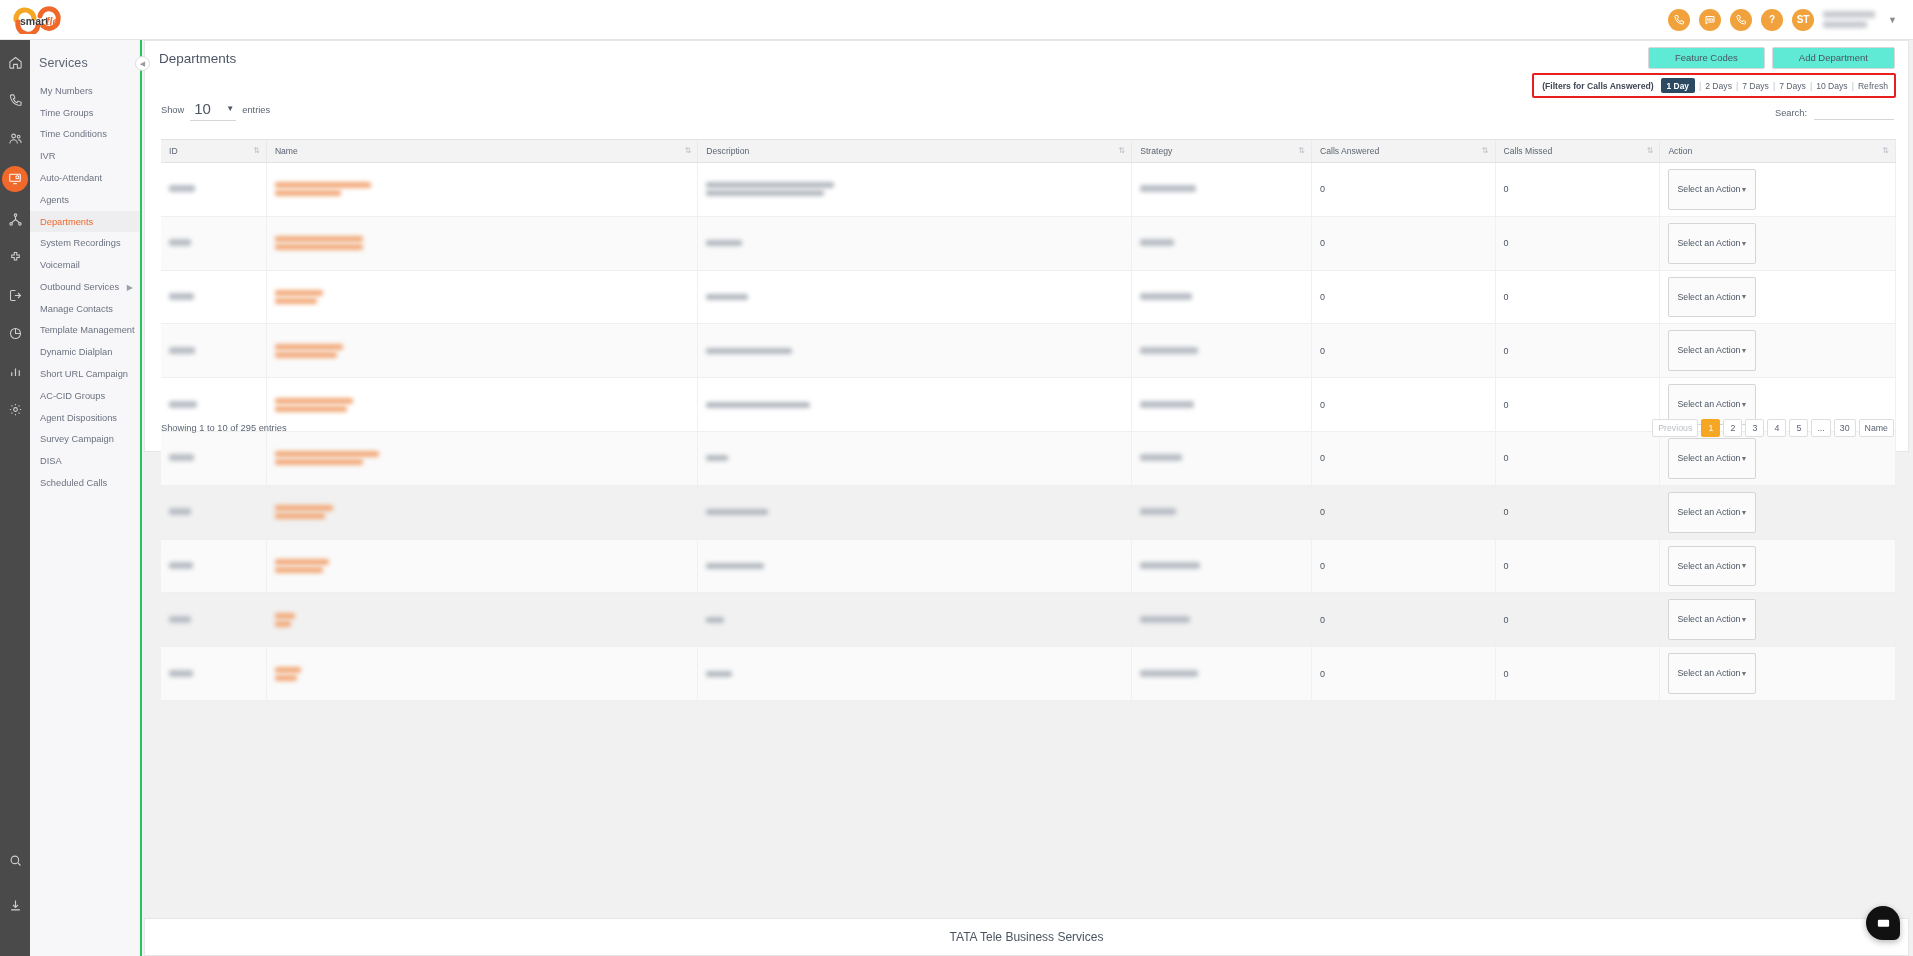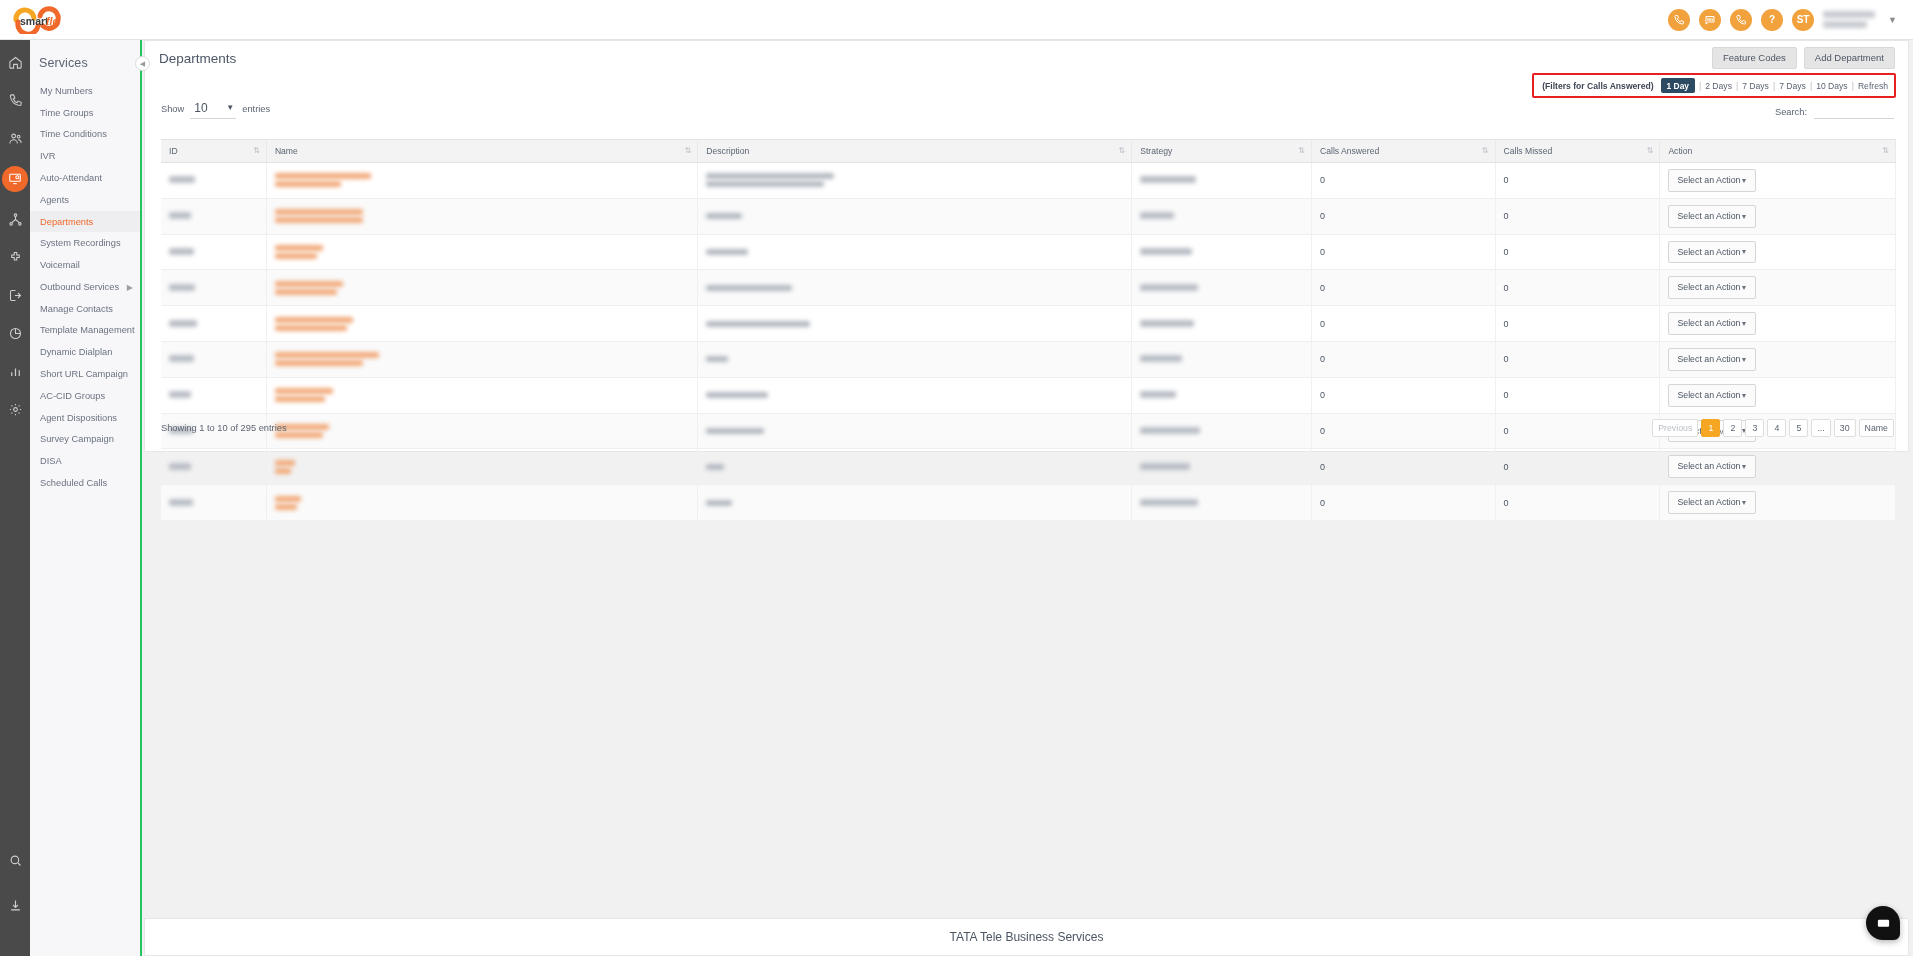--- a/index.html
+++ b/index.html
@@ -90,23 +90,23 @@
     position: absolute; top: 0px; left: 2px; width: 1765px; height: 412px;
     background: #ffffff; border: 1px solid #e6e6e6;
   }
   .card-head {
     height: 34px; display: flex; align-items: center; justify-content: space-between;
     padding: 0 13px 0 14px;
   }
   .card-title { font-size: 13.5px; color: #4c5564; }
   .head-btns { display: flex; gap: 7px; }
   .btn-outline {
-    font-size: 9.5px; color: #4b5563; background: #e5e5e5;
+    font-size: 9.5px; color: #4b5563; background: #5eead4;
     border: 1px solid #d8d8d8; border-radius: 2px;
-    padding: 5px 10px; cursor: pointer; line-height: 1;
+    padding: 5px 26px; cursor: pointer; line-height: 1;
   }
 
   
   .filter-box {
     position: absolute; top: 32px; right: 12px;
     border: 2px solid #e81f1f; border-radius: 2px;
     padding: 3px 6px 3px 8px; display: flex; align-items: center;
     background: #ffffff;
   }
   .filter-label { font-size: 8.6px; color: #3f4654; font-weight: bold; margin-right: 7px; }
@@ -120,21 +120,21 @@
   .table-controls {
     position: absolute; top: 57px; left: 0; width: 100%;
     display: flex; align-items: center; justify-content: space-between;
     padding: 0 14px 0 16px;
   }
   .show-entries { display: flex; align-items: center; gap: 6px; font-size: 9.3px; color: #5b6472; }
   .sel-wrap {
     position: relative; border-bottom: 1px solid #d6d6d6;
     display: flex; align-items: center; width: 46px; padding: 2px 0 3px 4px;
   }
-  .sel-val { font-size: 12px; color: #4b5563; }
+  .sel-val { font-size: 15px; color: #4b5563; }
   .sel-caret { position: absolute; right: 2px; font-size: 8px; color: #4b5563; }
 
   .search-wrap { display: flex; align-items: center; gap: 7px; margin-top: 6px; }
   .search-label { font-size: 9.3px; color: #5b6472; }
   .search-input {
     width: 80px; height: 15px; border: none; border-bottom: 1px solid #d6d6d6;
     outline: none; font-size: 9.3px; background: transparent;
   }
 
   
@@ -174,21 +174,21 @@
   .blur.gray { background: #b9bec5; }
   .bl-row { display: flex; flex-direction: column; gap: 2px; }
   .bl-seg { height: 6px; border-radius: 2px; filter: blur(2.2px); }
   .seg-gray { background: #b4b9c0; }
   .seg-orange { background: #f2ab7c; }
 
   .action-btn {
     display: inline-flex; align-items: center; gap: 0;
     font-size: 8.8px; color: #4b5563; background: #fbfbfb;
     border: 1px solid #d5d5d5; border-radius: 2px;
-    padding: 6px 8px; cursor: pointer; line-height: 1;
+    padding: 15px 8px; cursor: pointer; line-height: 1;
   }
   .action-btn .cc { font-size: 7px; color: #6b7280; }
 
   .table-footer {
     position: absolute; top: 378px; left: 0; width: 100%;
     display: flex; align-items: center; justify-content: space-between;
     padding: 0 14px 0 16px;
   }
   .showing { font-size: 9.3px; color: #5b6472; }
   .pager { display: flex; gap: 3px; }

